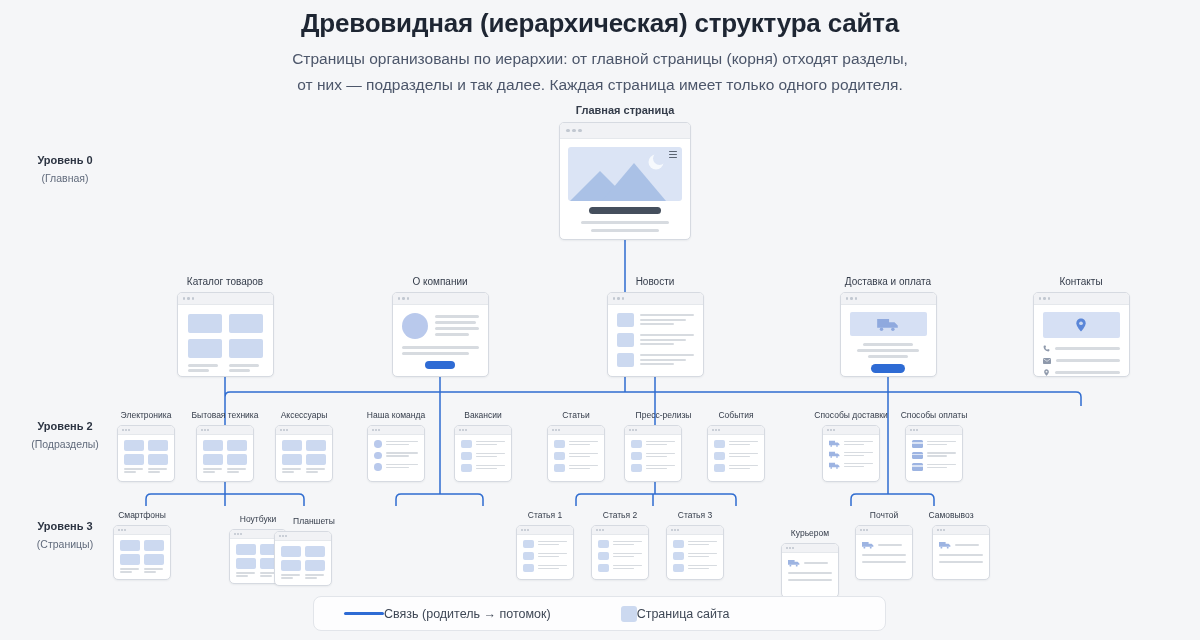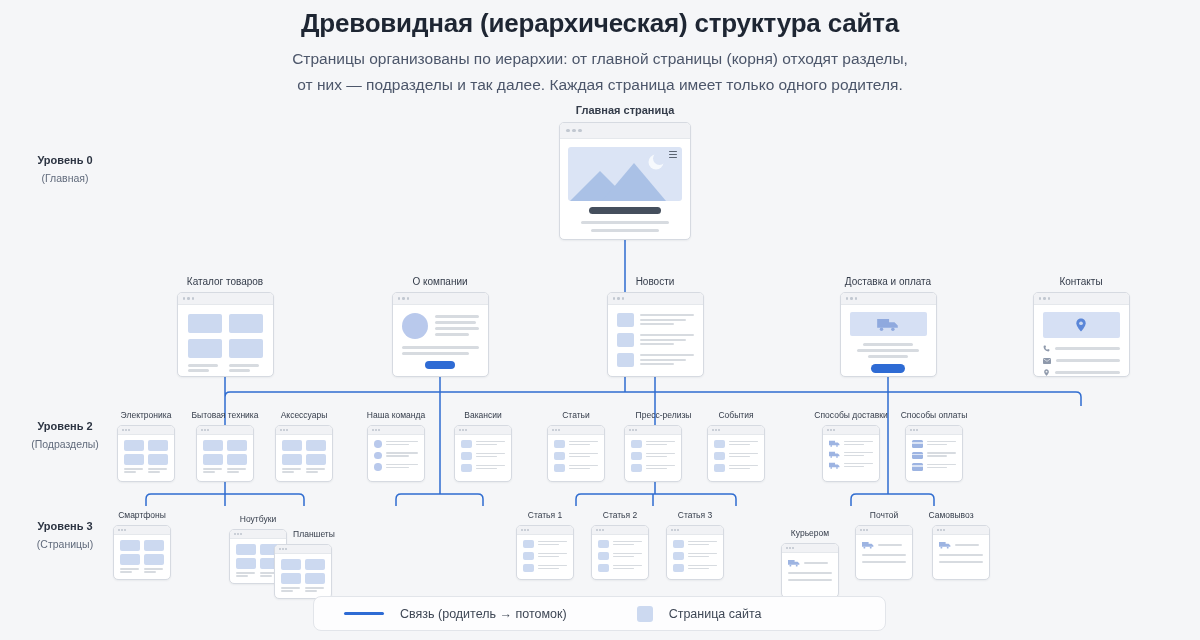--- a/index.html
+++ b/index.html
@@ -100,21 +100,21 @@
   .ta{padding:6px 6px 0;}
   .ta-top{display:flex;align-items:center;gap:4px;}
   .ta > .tl{margin-top:5px;}
 
   
   #legend{position:absolute;left:313px;top:596px;width:573px;height:35px;background:#fdfdfe;
           border:1px solid #e2e5ea;border-radius:8px;display:flex;align-items:center;
           padding-left:30px;box-sizing:border-box;}
   .legend-line{width:40px;height:2.5px;background:#2e6bd4;border-radius:1.5px;}
   .legend-swatch{width:16px;height:16px;background:#ccd9f0;border-radius:3px;margin-left:70px;}
-  .legend-text{font-size:12.5px;color:#3e4755;margin-left:16px;}
+  .legend-text{font-size:12.5px;color:#3e4755;}
 </style>
 </head>
 <body>
 
 <div id="canvas">
 
   <div id="header">
     <h1 id="title">Древовидная (иерархическая) структура сайта</h1>
     <div id="subtitle">
       <div>Страницы организованы по иерархии: от главной страницы (корня) отходят разделы,</div>
@@ -704,21 +704,21 @@
                 <div class="tl" style="width:62%;height:1.5px"></div>
               </div>
               <div class="lp" style="gap:1.5px">
                 <div class="tl" style="width:95%;height:1.5px"></div>
                 <div class="tl" style="width:62%;height:1.5px"></div>
               </div>
             </div>
           </div>
         </div>
       </div>
-      <div class="node lv3" style="left: 274px; top: 529px; width: 80px;">
+      <div class="node lv3" style="left: 274px; top: 516px; width: 80px;">
         <div class="node-label">Планшеты</div>
         <div class="win" style="width:58px;height:55px;margin-top:15px">
           <div class="win-header">
             <i class="dot"></i>
             <i class="dot"></i>
             <i class="dot"></i>
           </div>
           <div class="win-body v-grid-sm">
             <div class="grid-box sm">
               <div class="pb"></div>

